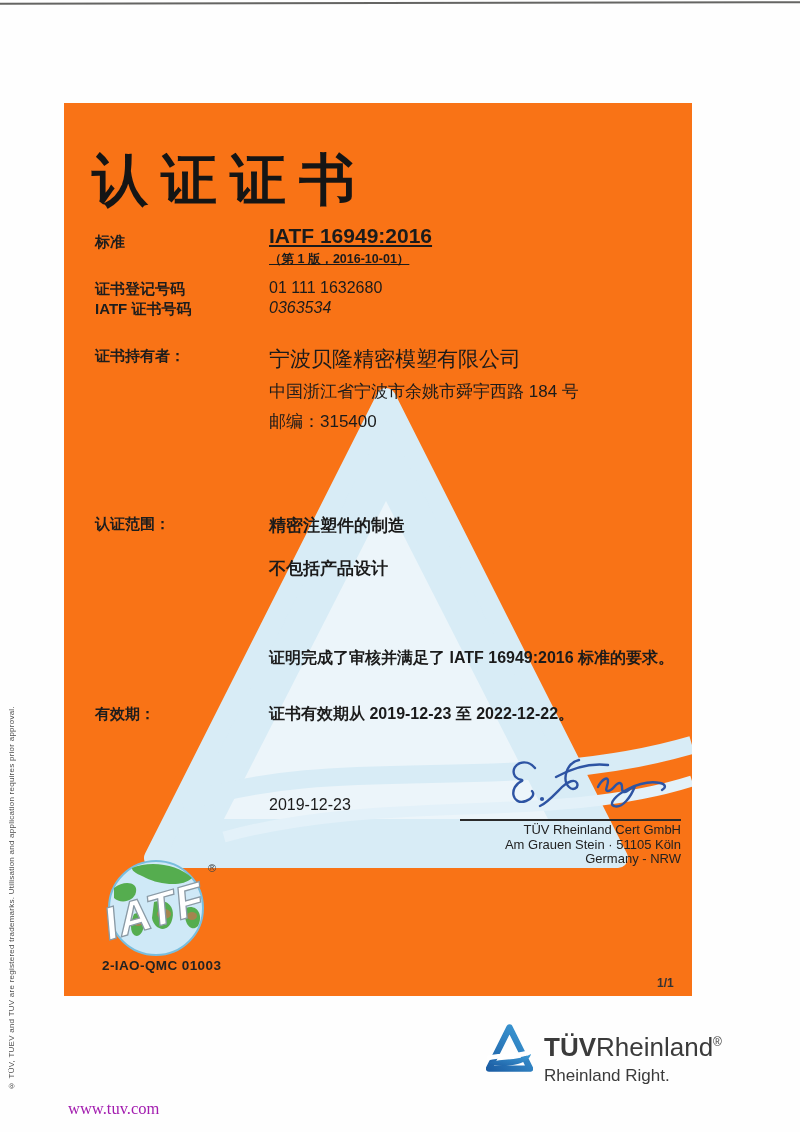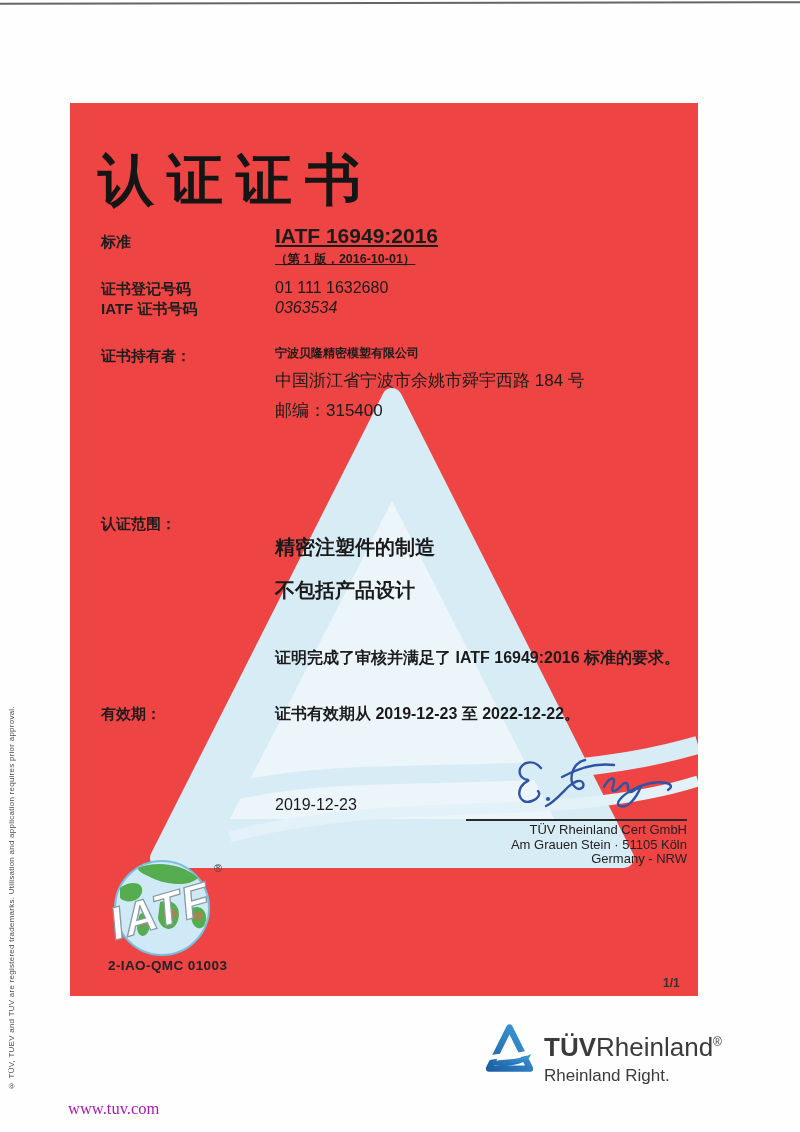--- a/index.html
+++ b/index.html
@@ -9,35 +9,35 @@
     font-family:"Liberation Sans","DejaVu Sans",sans-serif;
     color:#1b1b1b;
   }
   .scan-top-line{position:absolute;top:2px;left:-4px;width:808px;height:2px;background:#4a4a48;transform:rotate(-0.12deg);opacity:.85;}
   .side-note{
     position:absolute;left:7px;top:698px;height:392px;
     writing-mode:vertical-rl;transform:rotate(180deg);
     font-size:8px;letter-spacing:.25px;color:#4d4d4d;white-space:nowrap;
   }
   .cert-page{
-    position:absolute;left:70px;top:103px;width:628px;height:893px;
-    background:#ef4444;overflow:hidden;
+    position:absolute;left:64px;top:103px;width:628px;height:893px;
+    background:#f97316;overflow:hidden;
   }
   .watermark{position:absolute;left:0;top:0;width:628px;height:893px;}
   .cert-title{
     position:absolute;left:28px;top:40px;
     font-size:56px;font-weight:700;letter-spacing:13px;color:#151515;
   }
   .lbl{position:absolute;left:31px;font-size:15px;font-weight:600;color:#1d1d1d;white-space:nowrap;}
   .val{position:absolute;left:205px;font-size:16px;color:#1b1b1b;white-space:nowrap;}
   .std-value{font-size:21px;font-weight:700;}
   .std-edition{font-size:12.5px;font-weight:700;margin-top:3px;}
-  .holder-name{font-size:12px;font-weight:700;}
+  .holder-name{font-size:21px;font-weight:400;}
   .holder-line{font-size:17px;margin-top:7px;font-weight:500;}
-  .scope-line{font-size:20px;font-weight:700;margin-top:20px;}
+  .scope-line{font-size:17px;font-weight:700;}
   .statement{font-weight:600;}
   .validity{font-weight:600;}
   .sig-script{position:absolute;left:440px;top:650px;width:185px;height:70px;}
   .sig-line{position:absolute;left:396px;top:716px;width:221px;height:2px;background:#2a2a2a;}
   .sig-block{position:absolute;left:396px;top:720px;width:221px;text-align:right;font-size:13px;line-height:14.5px;color:#222;}
   .iatf-logo{position:absolute;left:28px;top:753px;width:136px;height:102px;}
   .iatf-code{position:absolute;left:38px;top:855px;font-size:13.5px;font-weight:600;letter-spacing:.4px;color:#222;}
   .page-num{position:absolute;left:593px;top:873px;font-size:12px;font-weight:600;color:#333;}
   .website{position:absolute;left:68px;top:1099px;font-size:16.5px;color:#a21caf;font-family:Liberation Serif, serif;}
   .tuv-logo{position:absolute;left:486px;top:1023px;width:47px;height:53px;}

